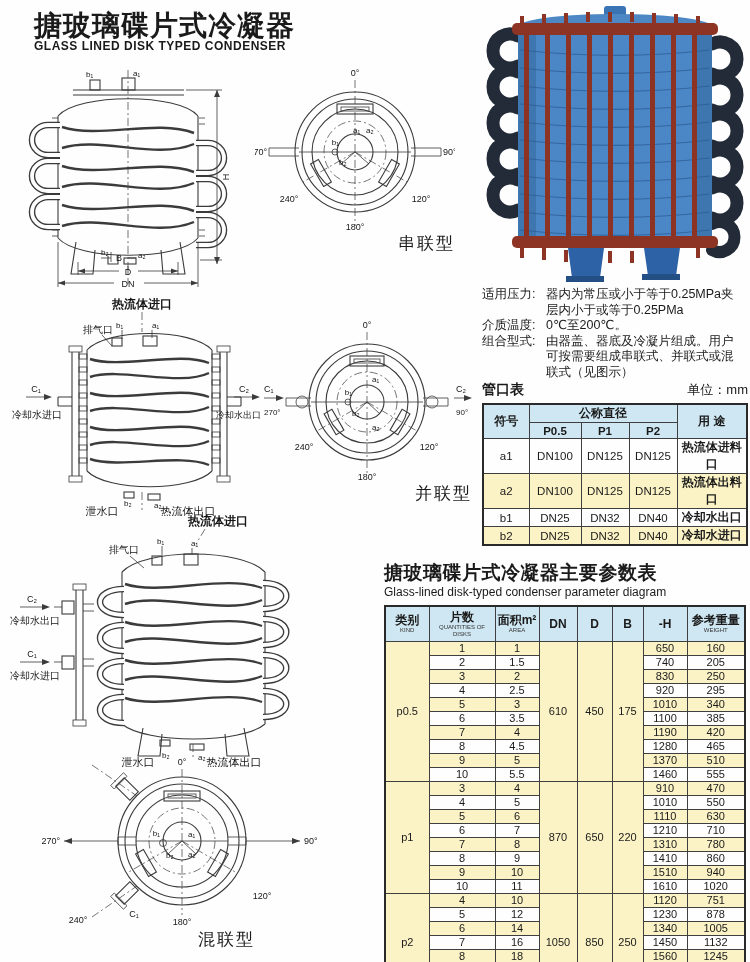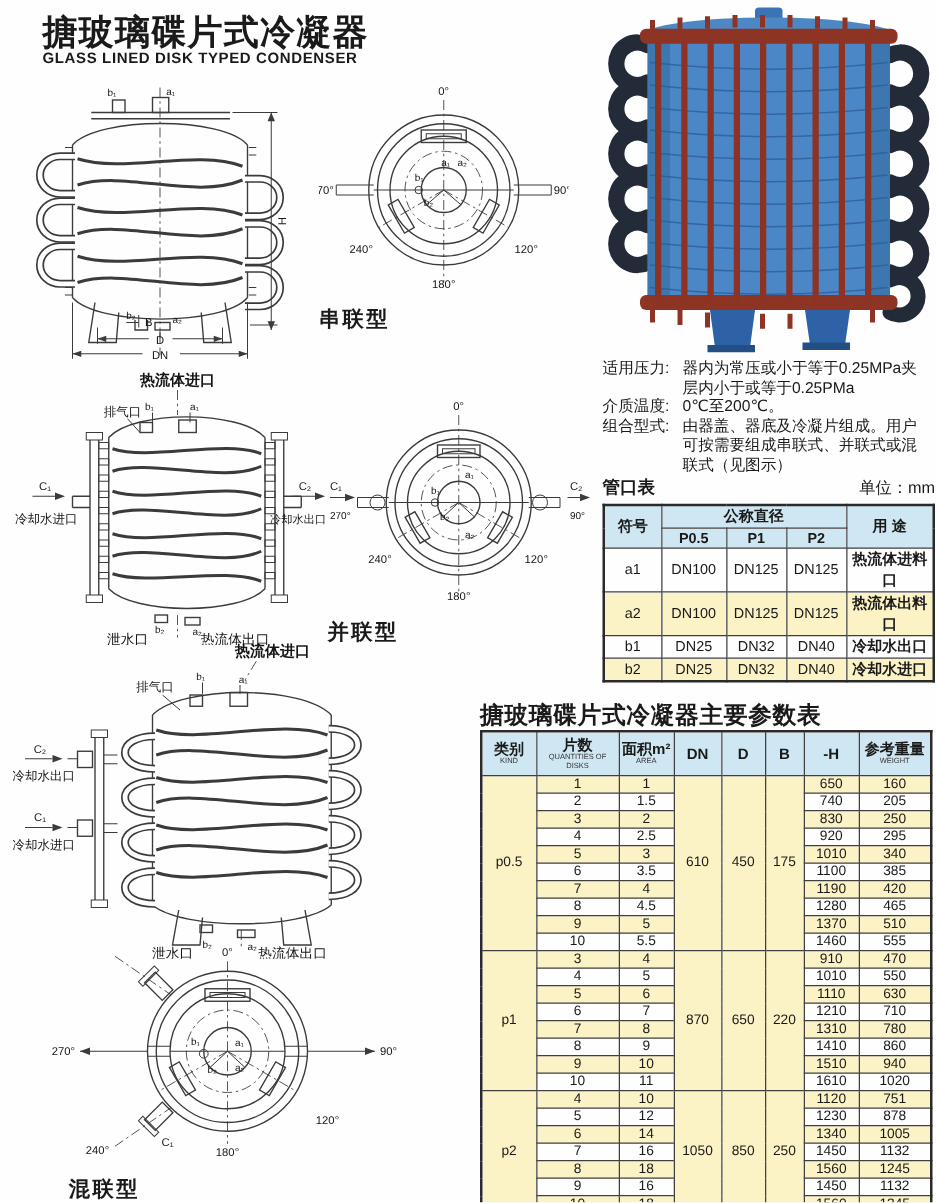--- a/index.html
+++ b/index.html
@@ -32,21 +32,21 @@
   
   .ptable{border-collapse:collapse;width:362px;table-layout:fixed;border:2px solid var(--border-dark,#2a2a2a);}
   .ptable th,.ptable td{border:1px solid #3f3f3f;text-align:center;padding:0;overflow:hidden;}
   .ptable thead th{background:var(--table-header-bg,#cfe7f2);height:34px;vertical-align:middle;}
   .th-main{display:block;font-size:12px;font-weight:bold;line-height:13px;}
   .th-sub{display:block;font-size:6px;font-weight:normal;line-height:7px;color:#333;letter-spacing:0;}
   .ptable td{font-size:11px;height:13px;line-height:13px;}
   .ptable td.kind{font-size:11px;}
 
   
-  .caption{font-size:17px;font-weight:bold;text-align:left;letter-spacing:2px;margin-top:12px;}
+  .caption{font-size:17px;font-weight:normal;text-align:right;letter-spacing:2px;}
 
   
   svg .ln{fill:none;stroke:var(--ink,#3b3b3b);stroke-width:1.1;}
   svg .thin{stroke-width:.8;}
   svg .disk{fill:none;stroke:var(--ink,#3b3b3b);stroke-width:2.4;}
   svg .cl{fill:none;stroke:var(--ink,#3b3b3b);stroke-width:.7;stroke-dasharray:8 3 2 3;}
   svg .tube-o{fill:none;stroke:var(--ink,#3b3b3b);stroke-width:6.5;}
   svg .tube-i{fill:none;stroke:#fefefe;stroke-width:3.8;}
   svg .arr{fill:var(--ink,#3b3b3b);stroke:none;}
   svg text{fill:#151515;}
@@ -426,20 +426,21 @@
     <text class="t8" x="194" y="97">90°</text>
     <text class="t8" x="110" y="64">a₁</text>
     <text class="t8" x="110" y="112">a₂</text>
     <text class="t8 end" x="90" y="77">b₁</text>
     <text class="t8" x="90" y="98">b₂</text>
   </svg>
   <div class="abs caption" style="left:262px;top:482px;width:210px;">并联型</div>
 
   <section class="abs" style="left:384px;top:517px;width:364px;">
     <div style="font-size:19px;font-weight:bold;line-height:23px;letter-spacing:.5px;margin-top:44px;">搪玻璃碟片式冷凝器主要参数表</div>
+    <div style="font-size:12px;line-height:16px;margin-bottom:5px;">Glass-lined  disk-typed  condenser  parameter  diagram</div>
     <table class="ptable">
       <colgroup>
         <col style="width:44px">
           <col style="width:66px">
           <col style="width:44px">
           <col style="width:38px">
         <col style="width:35px">
           <col style="width:31px">
           <col style="width:44px">
           <col style="width:58px">

